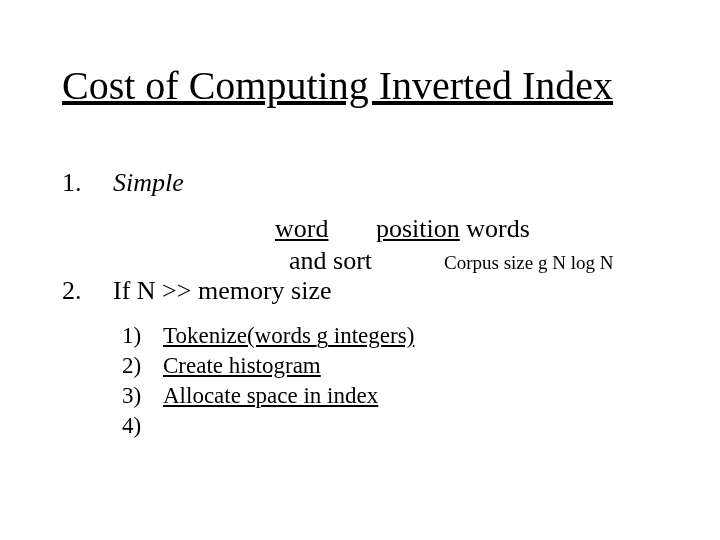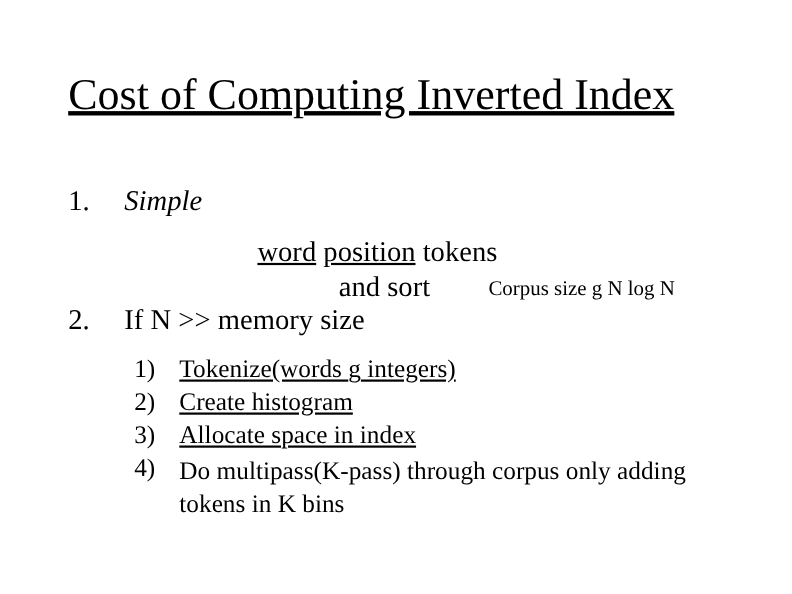--- a/index.html
+++ b/index.html
@@ -40,24 +40,25 @@
   }
   .line-wpp {
     position: absolute;
     left: 234px;
     top: 214px;
     font-size: 26px;
     white-space: nowrap;
   }
   .line-wpp .ul {
     text-decoration: underline;
+    margin-left: 41px;
   }
   .line-sort {
     position: absolute;
-    left: 308px;
+    left: 289px;
     top: 246px;
     font-size: 26px;
     white-space: nowrap;
   }
   .corpus {
     position: absolute;
     left: 444px;
     top: 252px;
     font-size: 19px;
     white-space: nowrap;
@@ -102,21 +103,21 @@
 
   <div class="title">Cost of Computing Inverted Index</div>
 
   <div class="item1-num">1.</div>
   <div class="item1-text">Simple</div>
 
   <div class="line-wpp">
     <span class="ul">word</span>
     <span> </span>
     <span class="ul">position</span>
-    <span> tokens</span>
+    <span> words</span>
   </div>
 
   <div class="line-sort">and sort</div>
 
   <div class="corpus">Corpus size g N log N</div>
 
   <div class="item2-num">2.</div>
   <div class="item2-text">If N &gt;&gt; memory size</div>
 
   <div class="sub sub-num row1">1)</div>
@@ -124,15 +125,14 @@
     <span>Tokenize(words </span><span>g</span><span> integers)</span>
   </div>
 
   <div class="sub sub-num row2">2)</div>
   <div class="sub sub-text row2">Create histogram</div>
 
   <div class="sub sub-num row3">3)</div>
   <div class="sub sub-text row3">Allocate space in index</div>
 
   <div class="sub sub-num row4">4)</div>
-  <div class="sub-text-wrap">Do multipass(K-pass) through corpus only adding tokens in K bins</div>
 
 </div>
 
 </body></html>

